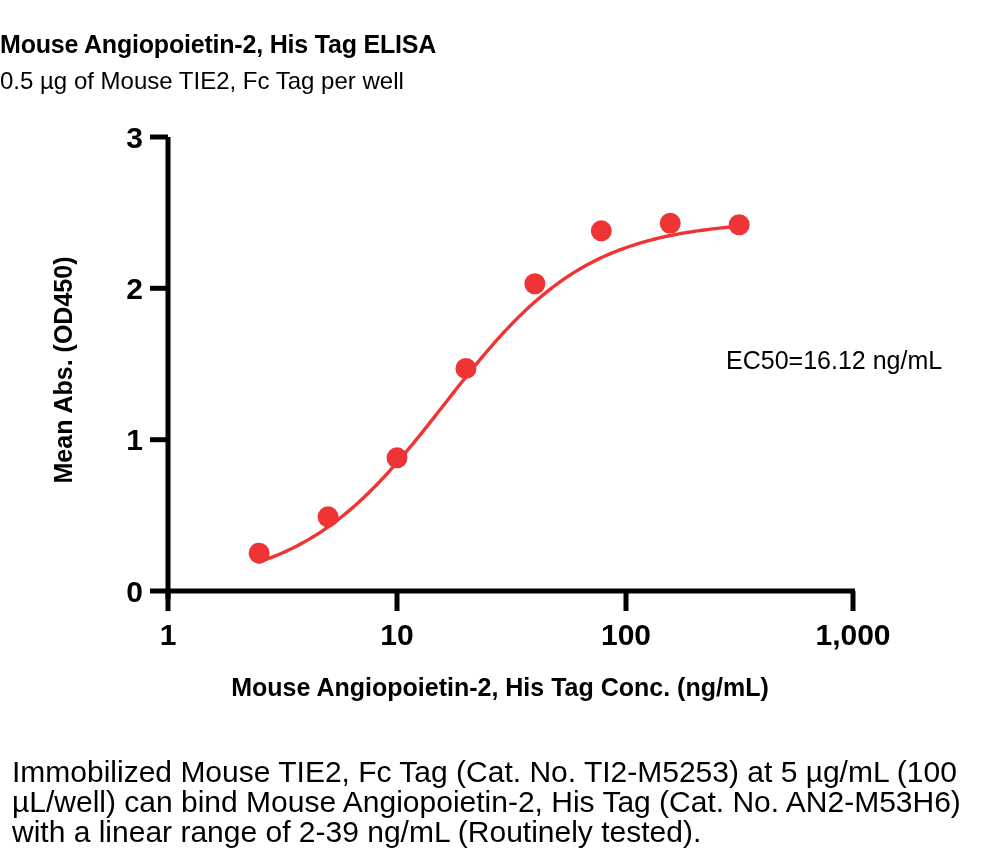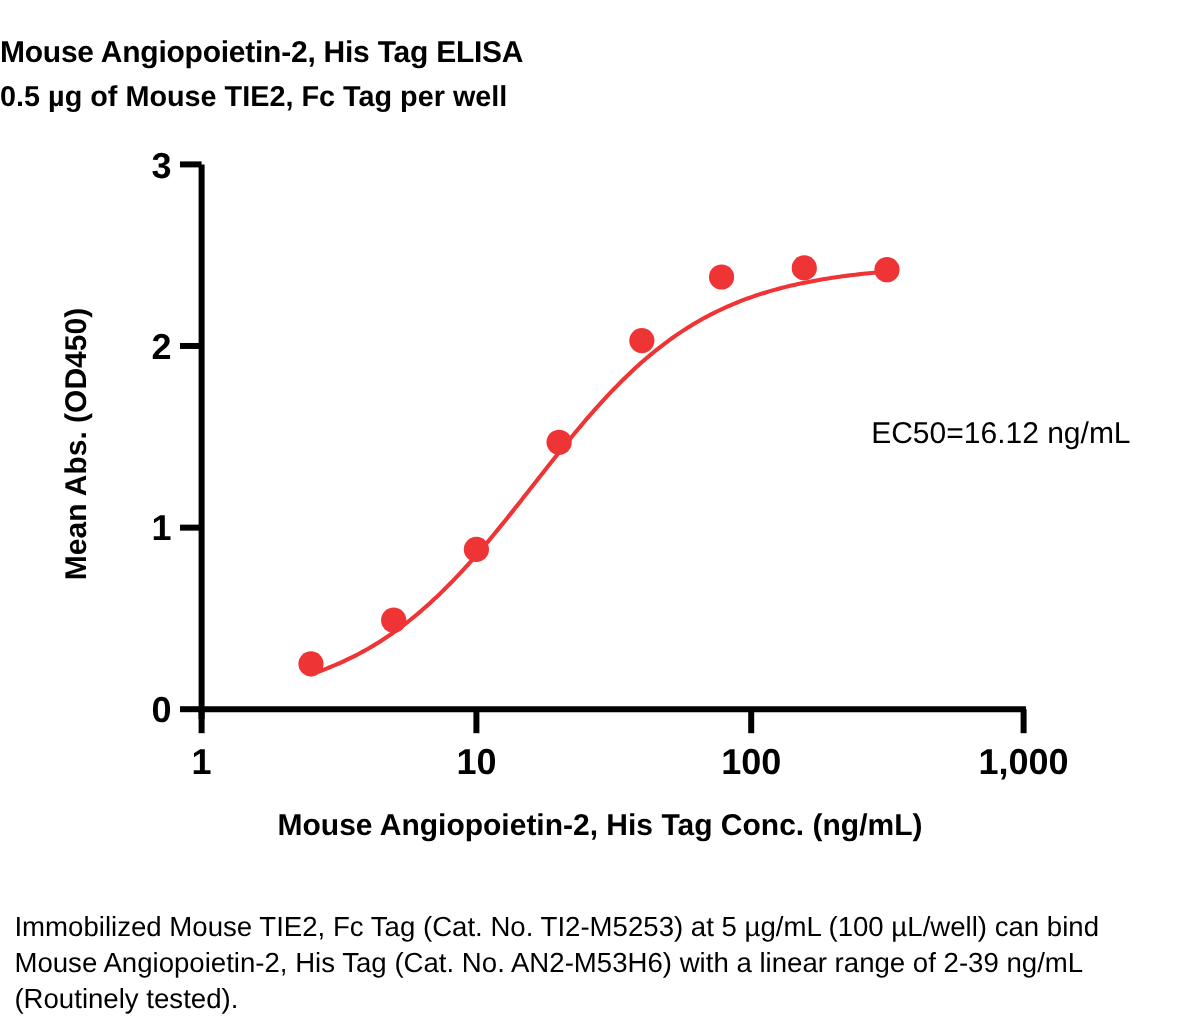--- a/index.html
+++ b/index.html
@@ -27,21 +27,21 @@
   }
   .chart-title {
     font-size: 25px;
     font-weight: bold;
     letter-spacing: -0.2px;
     line-height: 32px;
     color: #000;
   }
   .chart-subtitle {
     font-size: 24px;
-    font-weight: bold;
+    font-weight: normal;
     line-height: 34px;
     margin-top: 4px;
     color: #000;
   }
 
   
   #plot-wrap {
     position: absolute;
     left: 0; top: 0;
     width: 1000px;
@@ -67,21 +67,21 @@
     font-weight: normal;
     fill: #000;
   }
 
   
   #caption {
     position: absolute;
     left: 12px;
     top: 757px;
     width: 966px;
-    font-size: 23px;
+    font-size: 30px;
     line-height: 30px;
     color: #000;
     font-family: "Liberation Sans", sans-serif;
     text-align: left;
   }
 </style>
 </head>
 <body>
 
 <div id="page">

